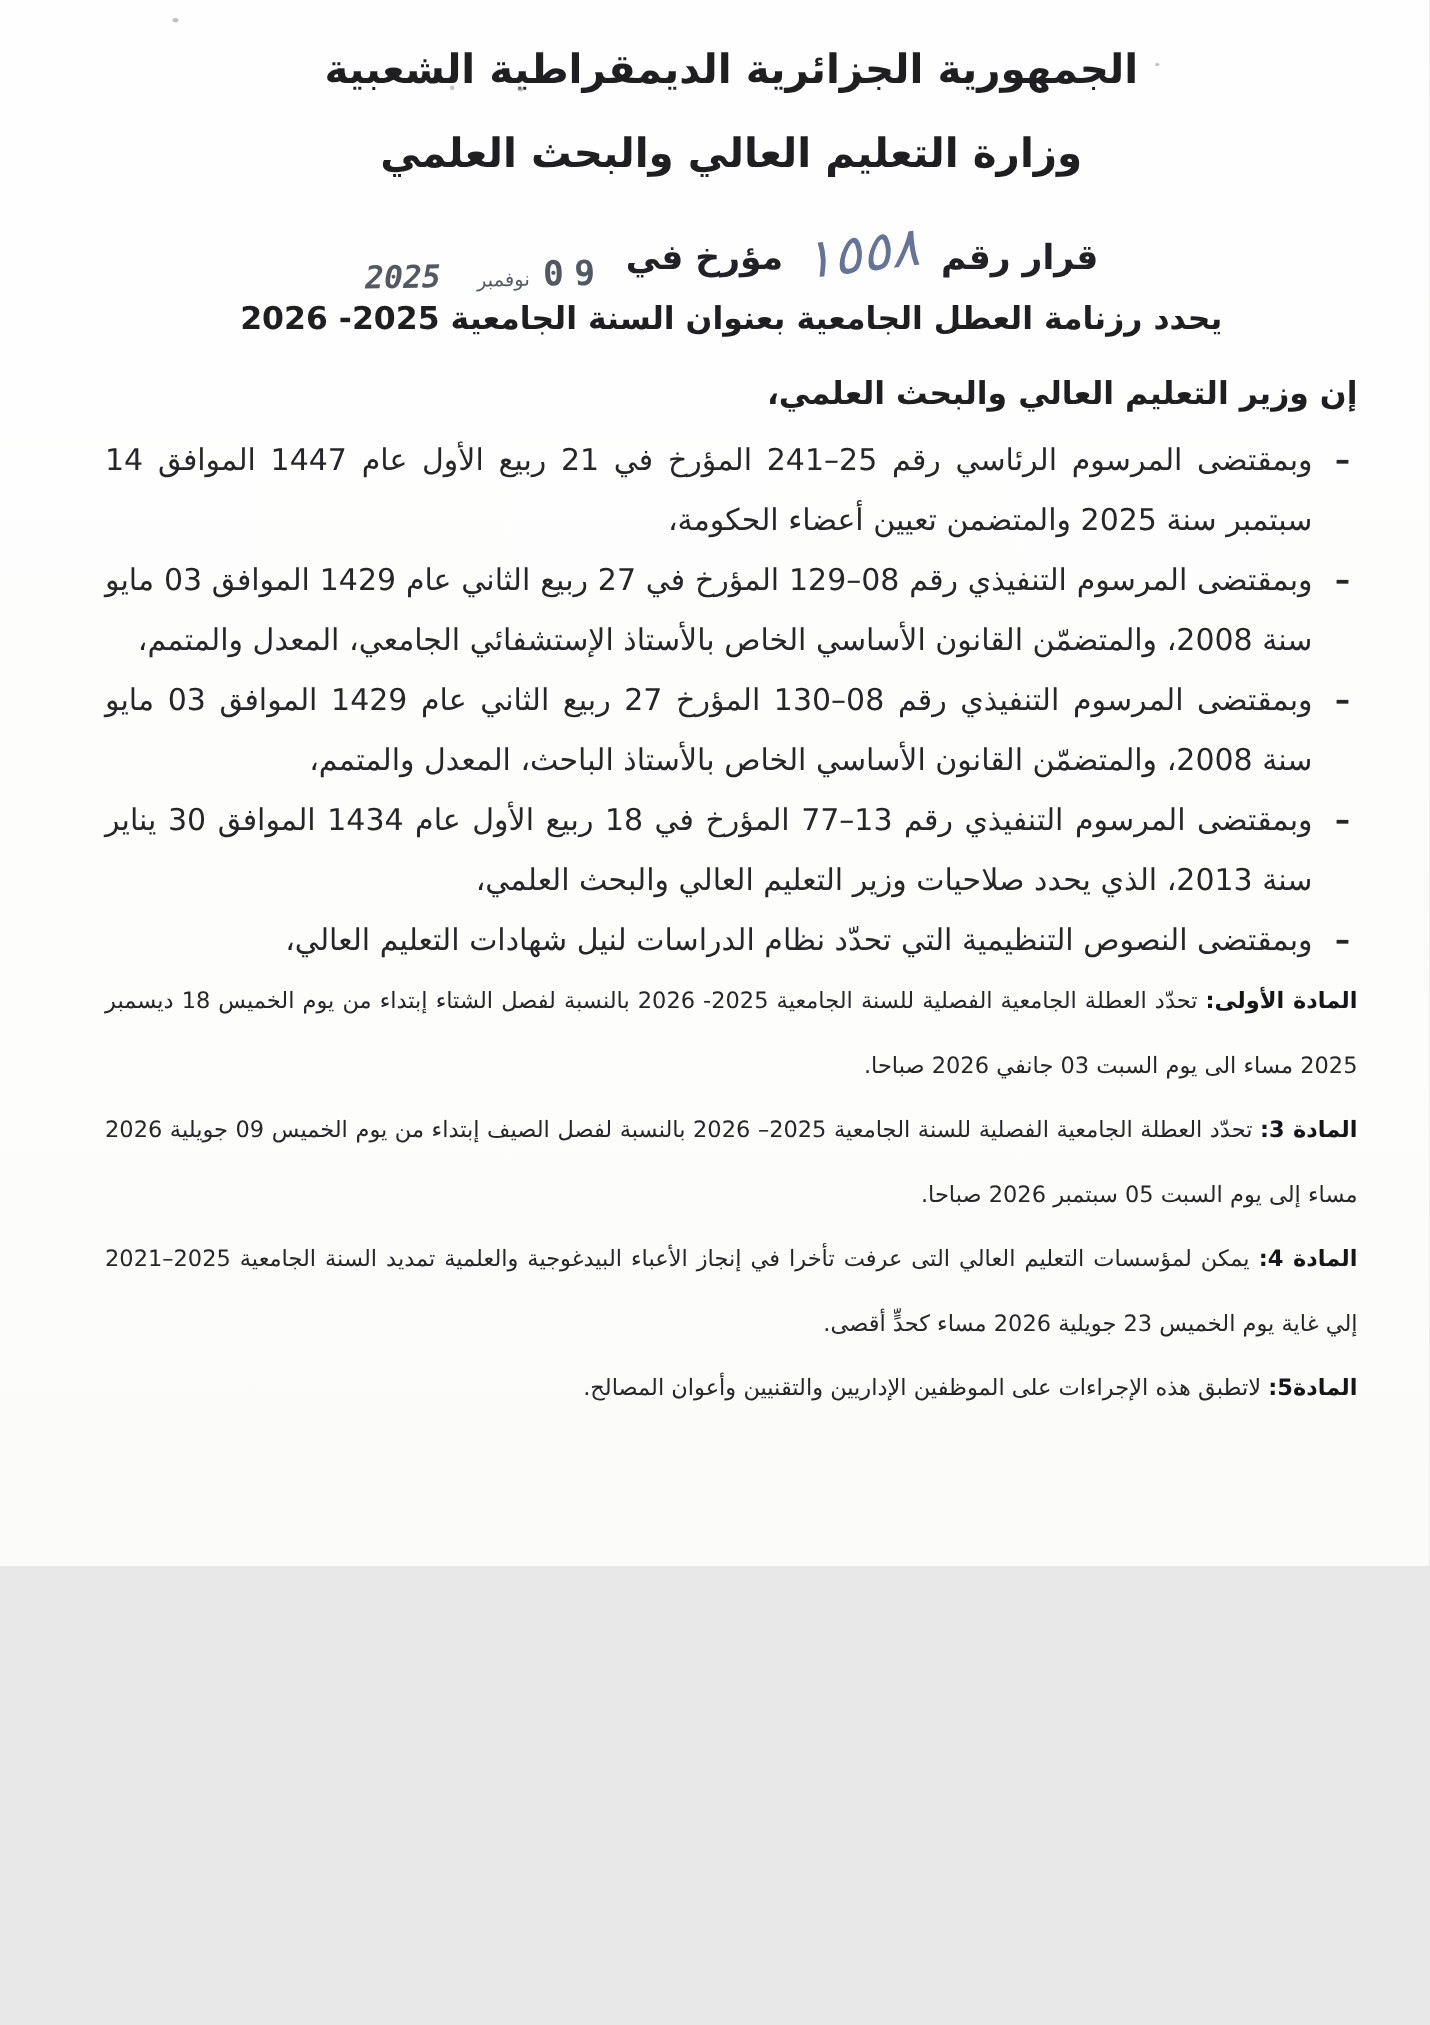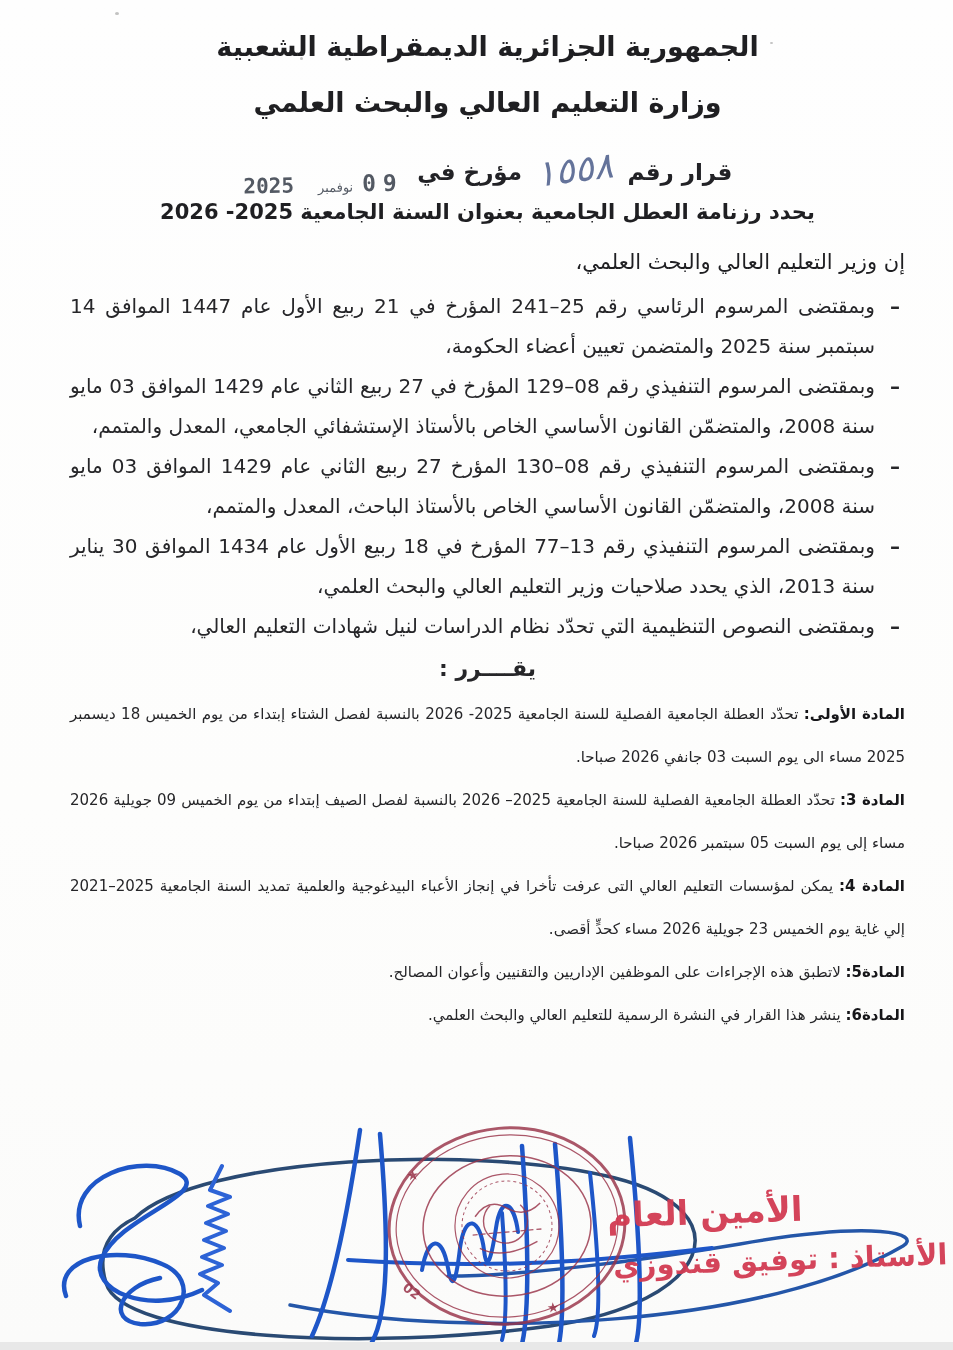--- a/index.html
+++ b/index.html
@@ -1,18 +1,18 @@
 <!DOCTYPE html>
 <html lang="ar"><head>
 <meta charset="utf-8">
 <style>
   html,body{margin:0;padding:0;background:#e8e8e8;}
   .page{
     position:relative;
-    width:953px;height:1342px;
+    width:953px;height:1044px;
     margin:0 auto;
     background:linear-gradient(180deg,#fefefe 0%,#fdfdfc 60%,#fbfbfa 100%);
     overflow:hidden;
     direction:rtl;
     font-family:"DejaVu Sans",sans-serif;
     color:#262629;
     box-sizing:border-box;
     padding:30px 48px 0 70px;
   }
   .center{text-align:center;}
@@ -30,23 +30,23 @@
     letter-spacing:4px;opacity:.88;
   }
   .date-stamp{
     display:inline-flex;align-items:baseline;gap:9px;
     transform:translateY(-9px) rotate(-1deg);
     color:#363d49;opacity:.85;
     font-family:"DejaVu Sans Mono",monospace;
   }
   .stamp-day{font-size:23px;letter-spacing:7px;font-weight:bold;margin-top:41px;}
   .stamp-month{font-size:13px;font-family:"DejaVu Sans",sans-serif;margin-left:15px;}
-  .stamp-year{font-size:21px;font-weight:bold;}
+  .stamp-year{font-size:21px;font-weight:bold;font-style:italic;}
   .subject{font-size:21px;font-weight:bold;margin-top:4px;color:#1f1f22;}
-  .intro{font-size:21px;font-weight:normal;margin-top:26px;color:#1f1f22;}
+  .intro{font-size:21px;font-weight:bold;margin-top:26px;color:#1f1f22;}
   .preamble{margin-top:12px;}
   .preamble-item{display:flex;gap:10px;font-size:20px;line-height:40px;}
   .dash{flex:0 0 20px;text-align:center;font-weight:bold;}
   .ptext{flex:1;text-align:justify;}
   .decides{font-size:22px;font-weight:bold;margin:10px 0 12px;}
   .article{font-size:15px;line-height:43px;text-align:justify;margin:0;}
   .article .alabel{font-weight:bold;color:#161619;}
   .sig-block-item{position:absolute;}
   .signer-line1{
     top:1192px;right:150px;
@@ -105,27 +105,25 @@
     <div class="preamble-item">
       <span class="dash">–</span>
       <span class="ptext">وبمقتضى المرسوم التنفيذي رقم 13–77 المؤرخ في 18 ربيع الأول عام 1434 الموافق 30 يناير سنة 2013، الذي يحدد صلاحيات وزير التعليم العالي والبحث العلمي،</span>
     </div>
     <div class="preamble-item">
       <span class="dash">–</span>
       <span class="ptext">وبمقتضى النصوص التنظيمية التي تحدّد نظام الدراسات لنيل شهادات التعليم العالي،</span>
     </div>
   </div>
 
-  <div class="decides center">يقــــرر :</div>
 
   <p class="article"><span class="alabel">المادة الأولى:</span><span> تحدّد العطلة الجامعية الفصلية للسنة الجامعية 2025- 2026  بالنسبة لفصل الشتاء إبتداء من يوم الخميس 18 ديسمبر 2025 مساء الى يوم السبت 03 جانفي 2026 صباحا.</span></p>
   <p class="article"><span class="alabel">المادة 3:</span><span> تحدّد العطلة الجامعية الفصلية للسنة الجامعية 2025– 2026  بالنسبة لفصل الصيف إبتداء من يوم الخميس 09 جويلية 2026 مساء إلى يوم السبت 05 سبتمبر 2026 صباحا.</span></p>
   <p class="article"><span class="alabel">المادة 4:</span><span> يمكن لمؤسسات التعليم العالي التى عرفت تأخرا في إنجاز الأعباء البيدغوجية والعلمية تمديد السنة الجامعية 2025–2021  إلي غاية يوم الخميس 23 جويلية 2026 مساء كحدٍّ أقصى.</span></p>
   <p class="article"><span class="alabel">المادة5:</span><span> لاتطبق هذه الإجراءات على الموظفين الإداريين والتقنيين وأعوان المصالح.</span></p>
-  <p class="article"><span class="alabel">المادة6:</span><span> ينشر هذا القرار في النشرة الرسمية للتعليم العالي والبحث العلمي.</span></p>
 
   <svg class="sig-block-item" style="left:50px;top:1118px;" width="860" height="232" viewBox="0 0 860 232" fill="none" stroke-linecap="round" stroke-linejoin="round">
 
     <path d="M 85,100 C 150,38 430,26 565,60 C 695,93 662,185 500,208 C 320,233 72,222 56,165 C 46,132 60,112 85,100" stroke="#2a4a73" stroke-width="3.5"></path>
 
     <path d="M 240,187 C 430,224 720,206 853,128 C 872,116 828,102 690,126 C 590,143 470,158 398,158" stroke="#2456a8" stroke-width="3.5"></path>
 
     <path d="M 298,142 C 450,152 560,142 662,130" stroke="#1e56c8" stroke-width="4"></path>
 
     <path d="M 30,108 C 18,58 92,34 130,56 C 162,76 70,98 52,140 C 38,172 98,198 152,172" stroke="#1e56c8" stroke-width="4.5"></path>

